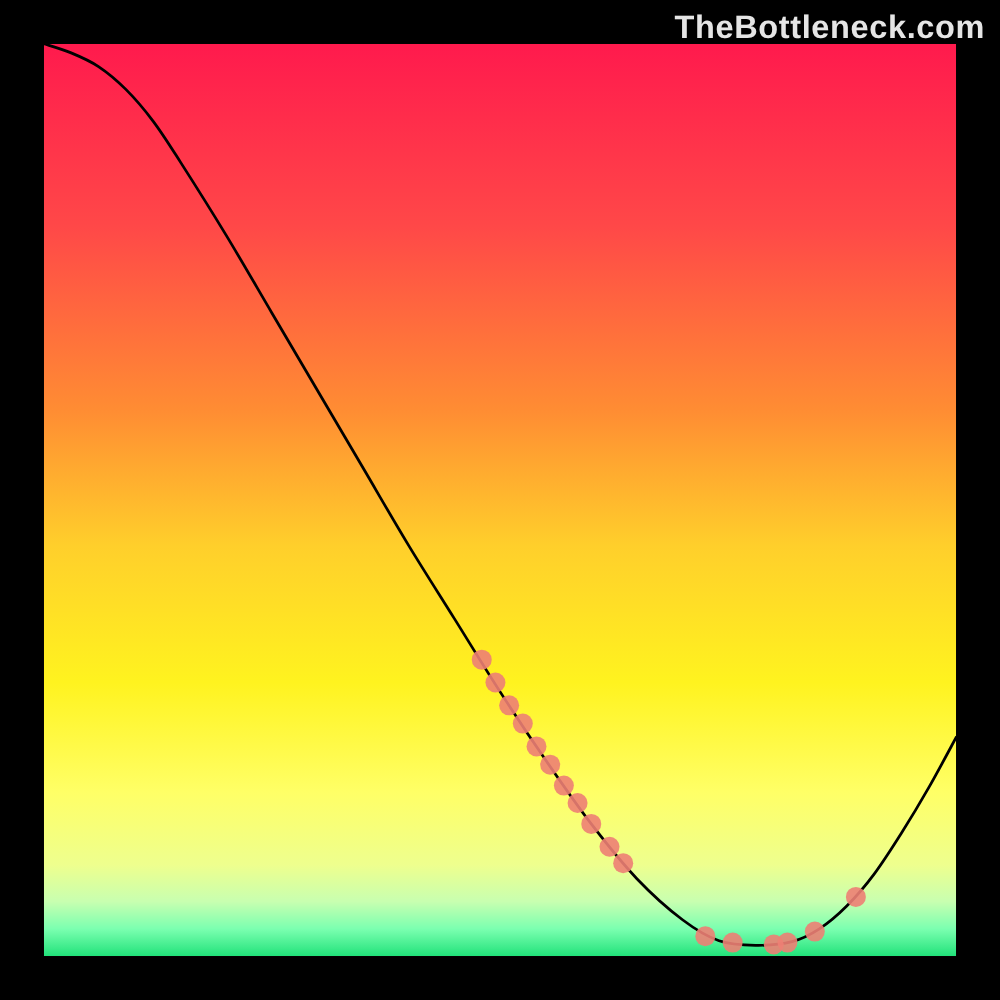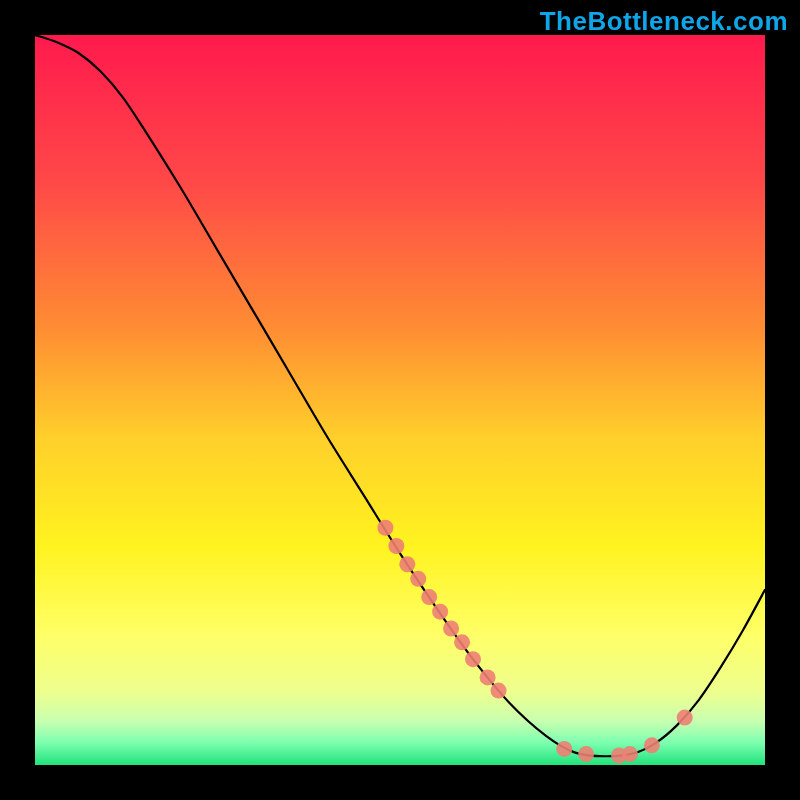--- a/index.html
+++ b/index.html
@@ -6,21 +6,21 @@
   html, body { width: 800px; height: 800px; overflow: hidden; background: #000; }
   .frame {
     position: absolute;
     inset: 0;
     background: #000;
   }
   .watermark {
     position: absolute;
     top: 6px;
     right: 12px;
-    color: #0ea5e9;
+    color: #e5e5e5;
     font-family: Arial, Helvetica, sans-serif;
     font-size: 26px;
     font-weight: 600;
     letter-spacing: 0.5px;
     user-select: none;
   }
   .plot-area {
     position: absolute;
     left: 35px;
     top: 35px;

